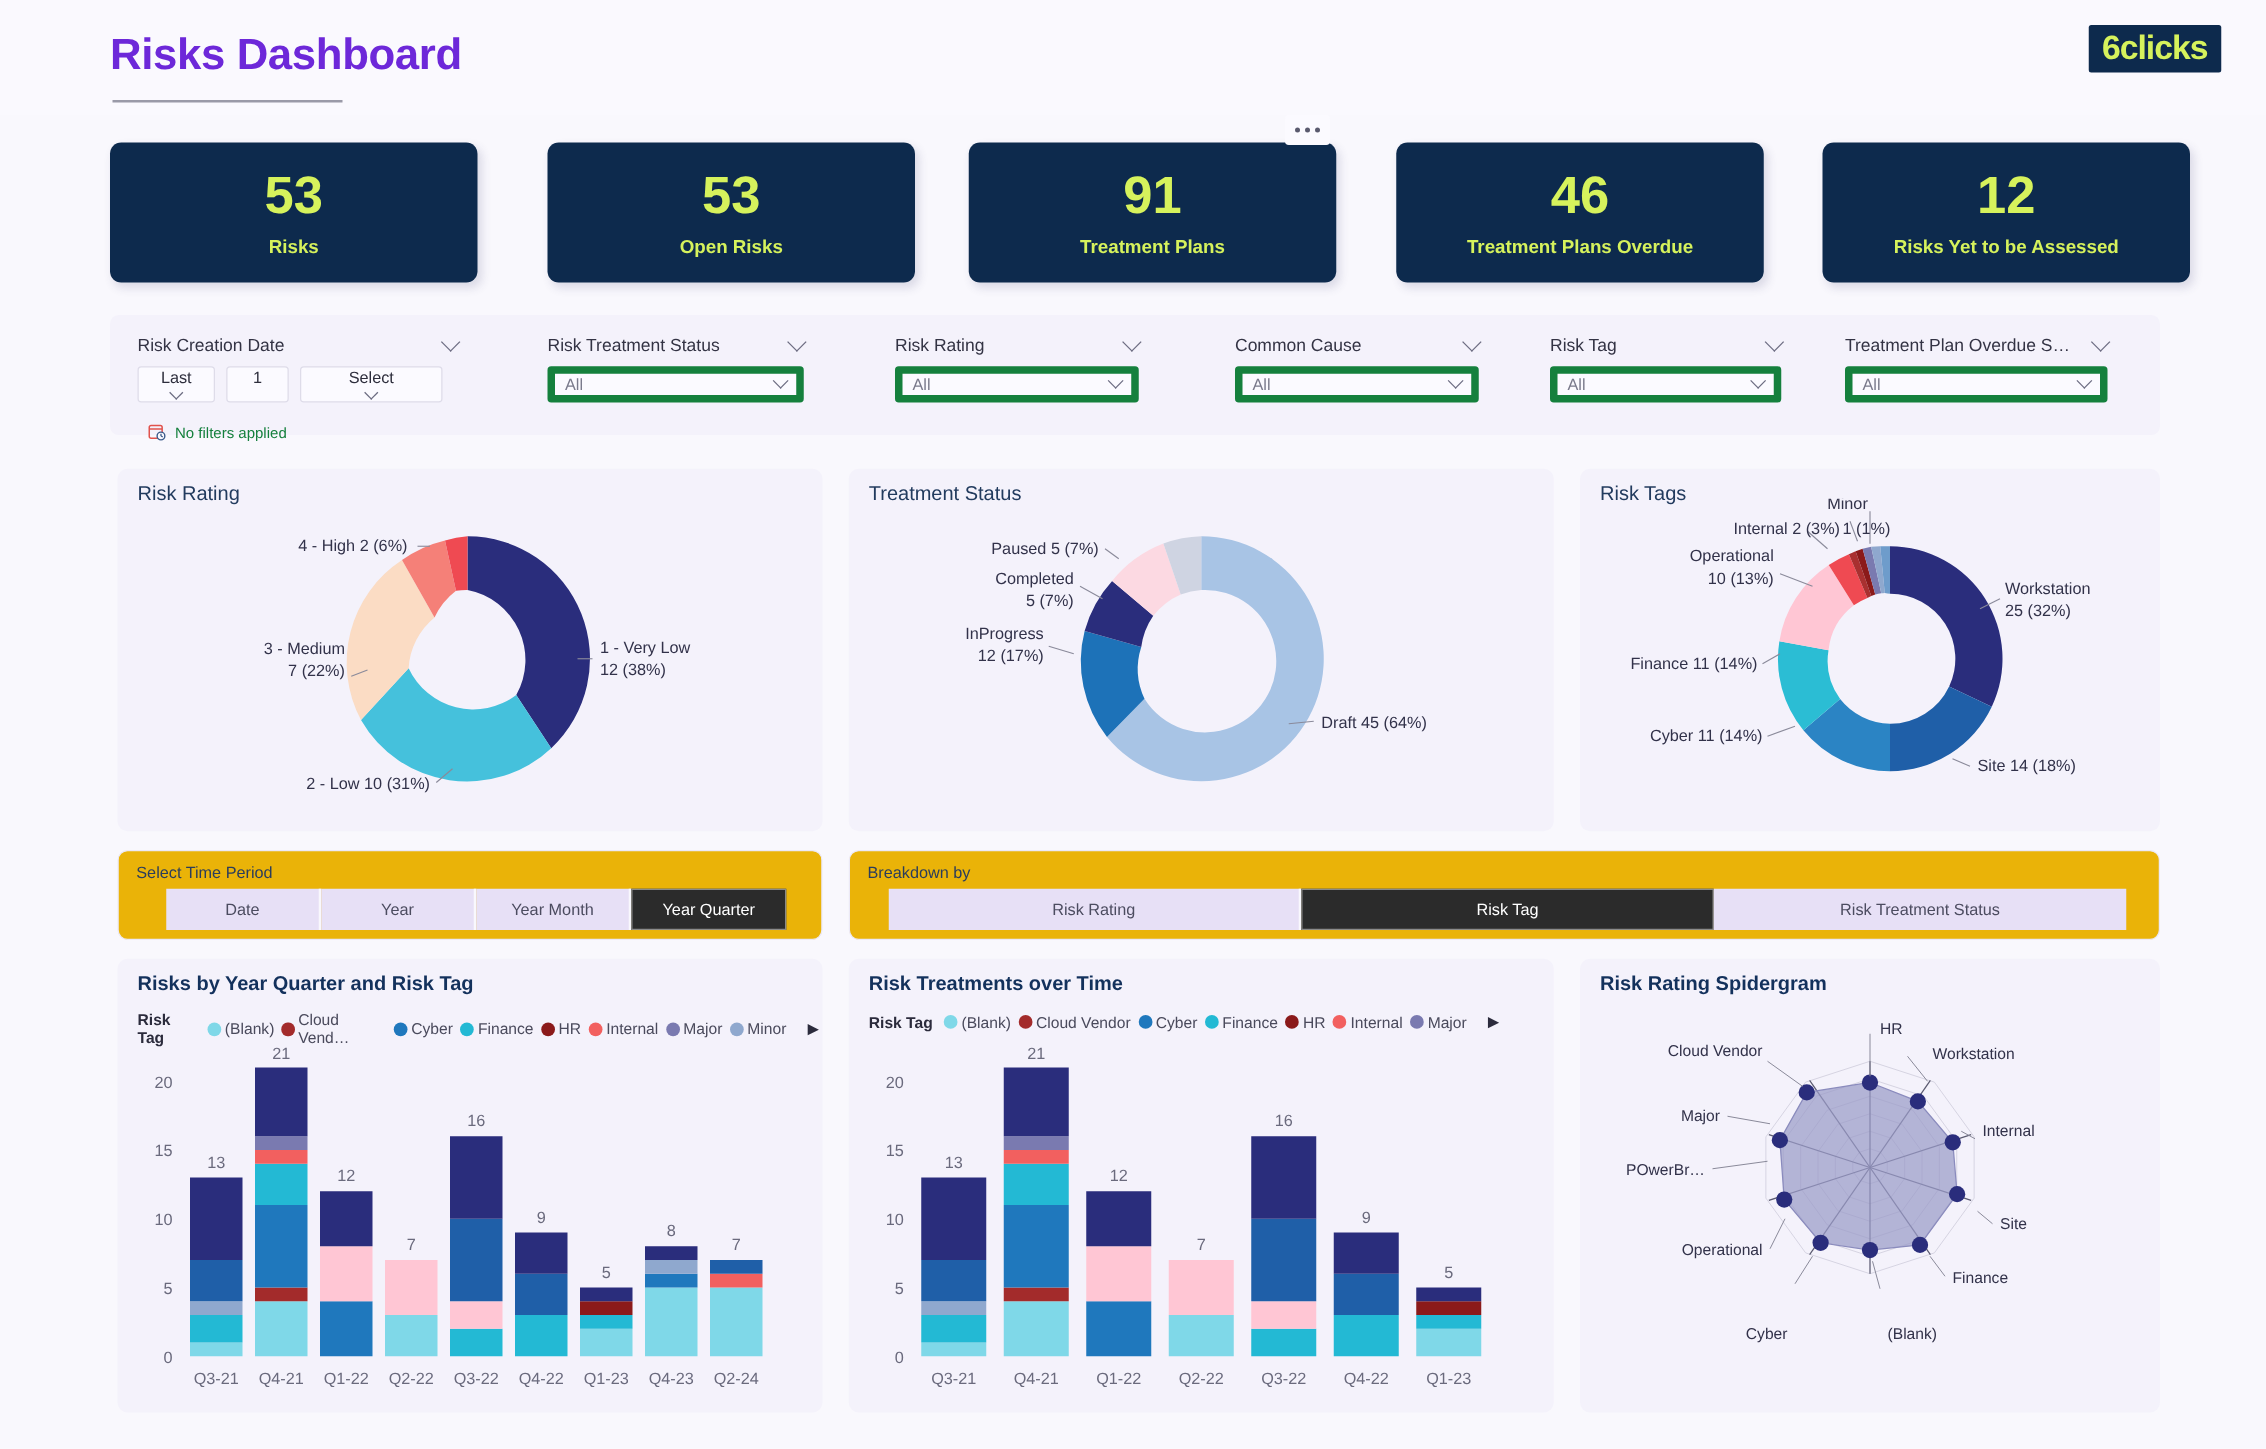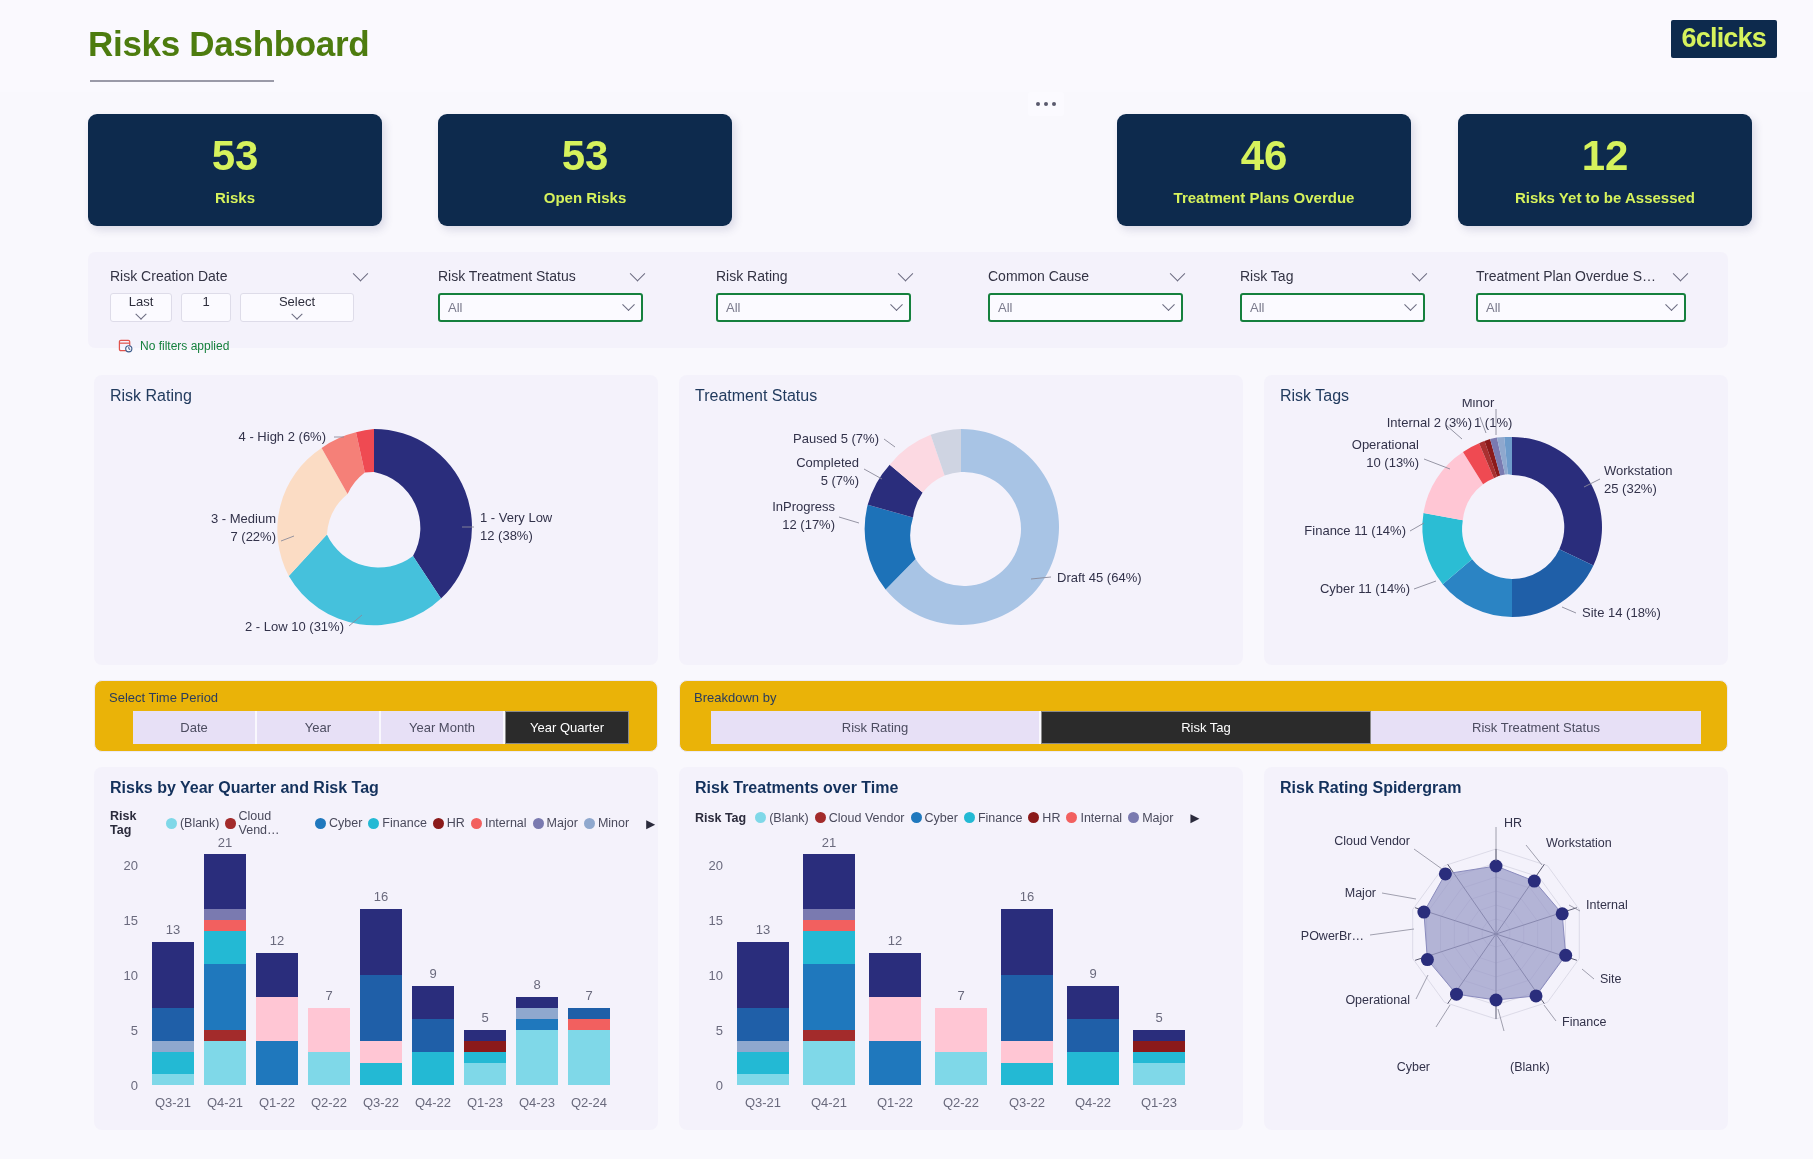--- a/index.html
+++ b/index.html
@@ -12,21 +12,21 @@
   .page {
     position: relative;
     width: 1813px; height: 1159px;
     background: #f9f8fd;
     padding: 0;
   }
   
   .header { position: absolute; left: 0; top: 0; width: 1813px; height: 92px; background: #faf9fe; }
   .page-title {
     position: absolute; left: 88px; top: 24px;
-    font-size: 35px; font-weight: bold; color: #4d7c0f; letter-spacing: -0.3px;
+    font-size: 35px; font-weight: bold; color: #6d28d9; letter-spacing: -0.3px;
   }
   .title-rule { position: absolute; left: 90px; top: 80px; width: 184px; height: 2px; background: #9a9aa8; }
   .logo {
     position: absolute; right: 36px; top: 20px;
     background: #0d2a4d; padding: 5px 11px 6px 11px; border-radius: 2px;
     color: #d6f25c; font-size: 27px; font-weight: bold; letter-spacing: -0.8px;
     line-height: 1;
   }
   
   .kpi-row { position: absolute; left: 0; top: 110px; width: 1677px; height: 120px; }
@@ -52,21 +52,21 @@
   .filter { position: absolute; top: 16px; }
   .filter-label { font-size: 14px; color: #333344; white-space: nowrap; }
   .chev {
     display: inline-block; width: 11px; height: 11px;
     border-right: 1.6px solid #6b6b80; border-bottom: 1.6px solid #6b6b80;
     transform: rotate(45deg) translate(-2px,-2px);
   }
   .filter-head { display: flex; align-items: center; justify-content: space-between; }
   .combo {
     margin-top: 9px; height: 29px; background: #fbfaff;
-    border: 2px solid #15803d; border-radius: 3px;
+    border: 6px solid #15803d; border-radius: 3px;
     display: flex; align-items: center; justify-content: space-between;
     padding: 0 8px; font-size: 13px; color: #7a7a8c; gap: 24px;
   }
   .date-row { display: flex; gap: 9px; margin-top: 9px; }
   .mini-combo {
     height: 29px; background: #fbfaff; border: 1px solid #dedce9; border-radius: 3px;
     display: flex; align-items: center; justify-content: space-between;
     padding: 0 7px; font-size: 13px; color: #2d2d3c; flex-direction: column;
   }
   .no-filters {
@@ -114,20 +114,24 @@
 
   <div class="kpi-row">
     <div class="kpi" style="left:88px">
       <div class="kpi-value">53</div>
       <div class="kpi-label">Risks</div>
     </div>
     <div class="kpi" style="left:438px">
       <div class="kpi-value">53</div>
       <div class="kpi-label">Open Risks</div>
     </div>
+    <div class="kpi" style="left:775px">
+      <div class="kpi-value">91</div>
+      <div class="kpi-label">Treatment Plans</div>
+    </div>
     <div class="kpi" style="left:1117px">
       <div class="kpi-value">46</div>
       <div class="kpi-label">Treatment Plans Overdue</div>
     </div>
     <div class="kpi" style="left:1458px">
       <div class="kpi-value">12</div>
       <div class="kpi-label">Risks Yet to be Assessed</div>
     </div>
   </div>
   <div class="kpi-ellipsis">

